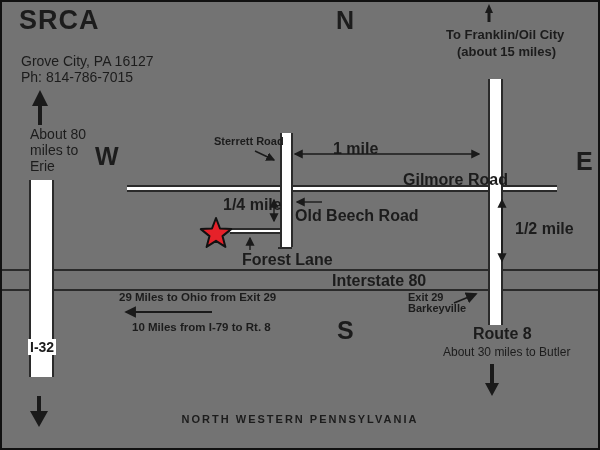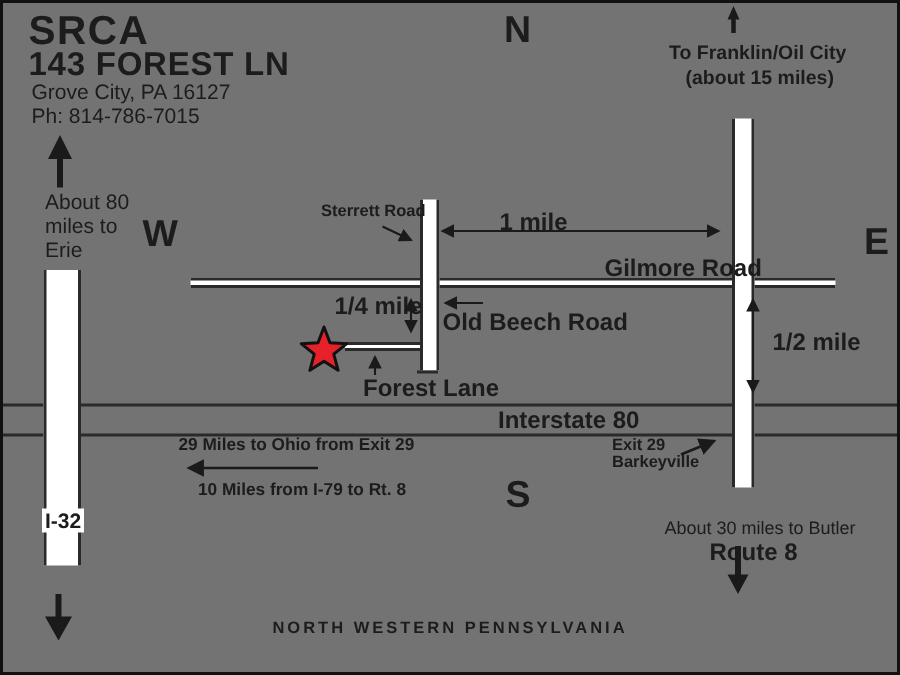--- a/index.html
+++ b/index.html
@@ -37,37 +37,36 @@
   .l-1mile{left:331px;top:138px;}
   .l-gilmore{left:401px;top:169px;}
   .l-quarter{left:221px;top:194px;}
   .l-oldbeech{left:293px;top:205px;}
   .l-half{left:513px;top:218px;}
   .l-forest{left:240px;top:249px;}
   .l-i80{left:330px;top:270px;}
   .l-ohio{left:117px;top:289px;font-size:11.5px;}
   .l-rt8{left:114px;top:319px;font-size:11.5px;margin-left:16px;}
   .l-exit{left:406px;top:290px;line-height:11px;text-align:left;}
-  .l-route8{left:471px;top:323px;margin-top:35px;}
+  .l-route8{left:471px;top:323px;}
   .l-butler{left:441px;top:343px;font-size:12px;font-weight:normal;}
   .l-i79{left:26px;top:337px;font-size:14px;background:#fff;padding:0 2px;}
   .l-pitt{left:3px;top:375px;font-size:13px;font-weight:normal;z-index:3;}
   .l-erie{left:28px;top:124px;font-size:14px;font-weight:normal;line-height:16px;z-index:3;white-space:normal;width:70px;}
   .l-frank1{left:444px;top:25px;font-size:13px;}
   .l-frank2{left:455px;top:42px;font-size:13px;}
   .l-footer{left:50%;top:411px;transform:translateX(-50%);font-size:11px;letter-spacing:2px;}
   #arrows{position:absolute;left:0;top:0;z-index:4;pointer-events:none;}
 </style>
 </head>
 <body>
 
 <div id="map">
 
   <div class="abs org">SRCA</div>
-  <div class="abs addr">143 FOREST LN</div>
   <div class="abs city">Grove City, PA 16127</div>
   <div class="abs phone">Ph: 814-786-7015</div>
 
   <div class="abs compass cn">N</div>
   <div class="abs compass cw">W</div>
   <div class="abs compass ce">E</div>
   <div class="abs compass cs">S</div>
 
   <div class="rh" id="road-gilmore"></div>
   <div class="rh" id="road-forest"></div>

